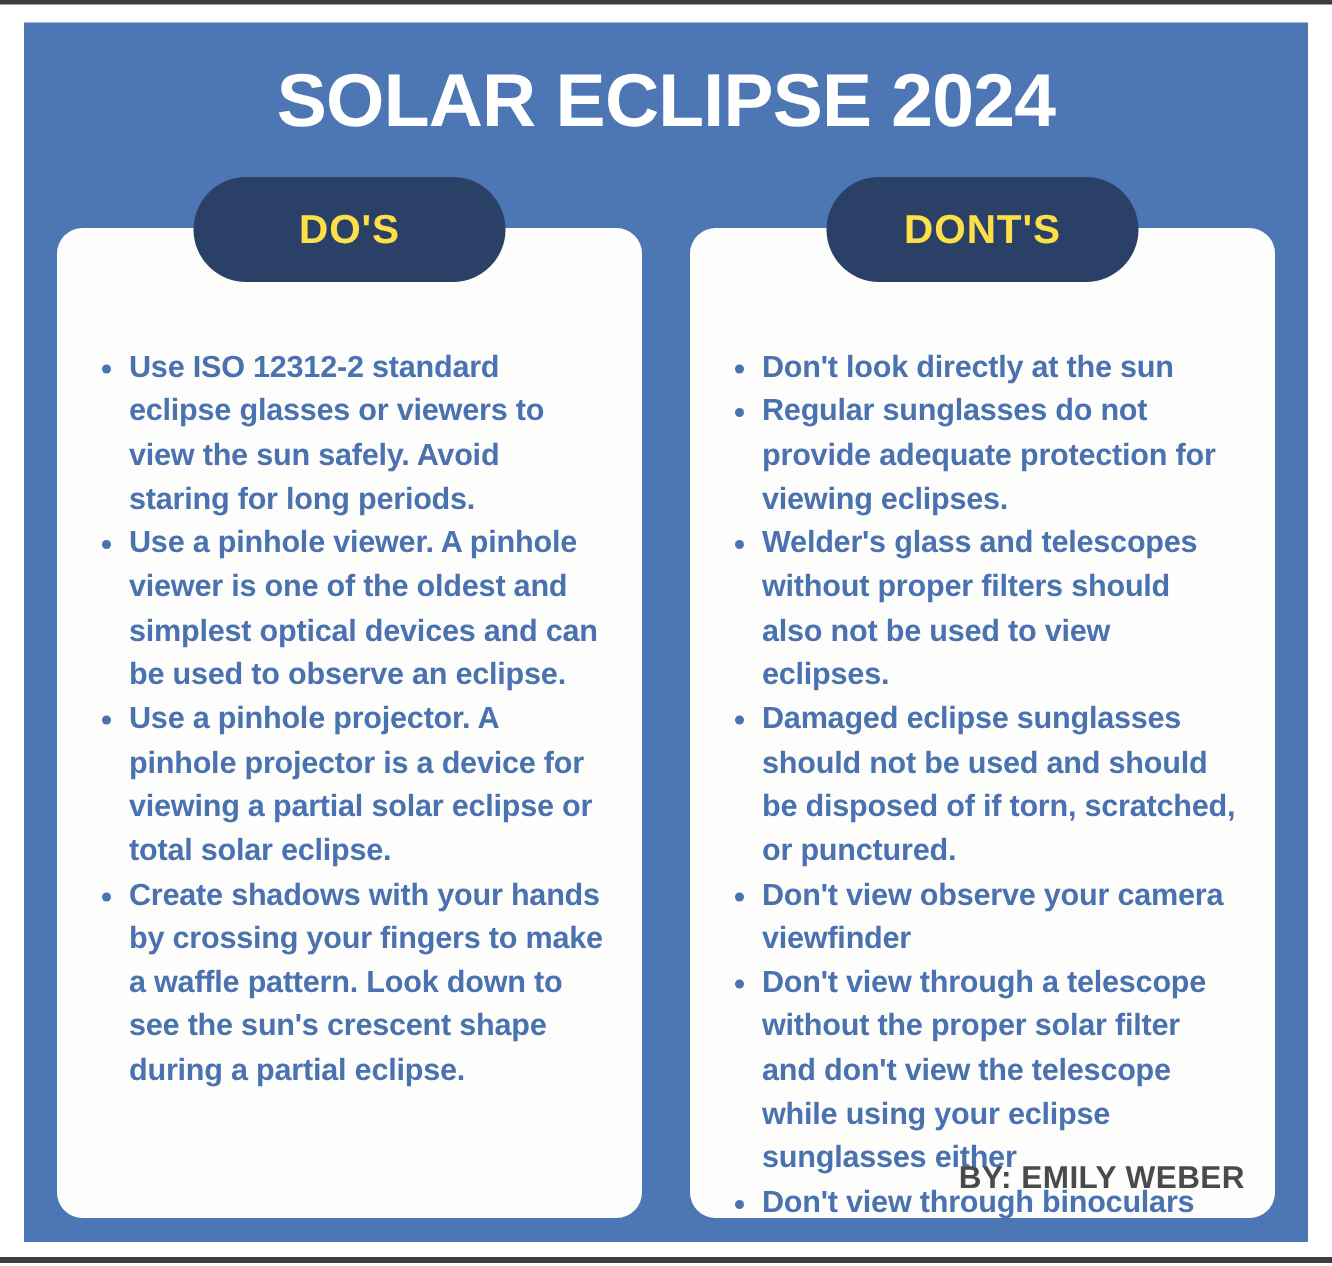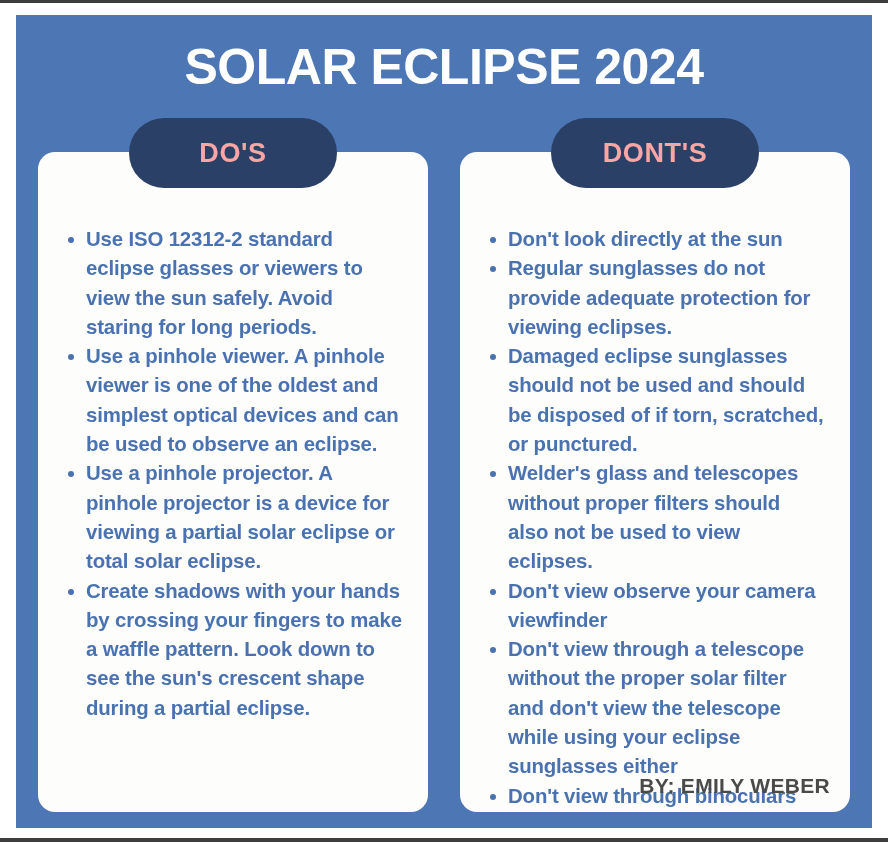--- a/index.html
+++ b/index.html
@@ -94,34 +94,34 @@
     top: -34px;
     left: 50%;
     transform: translateX(-50%);
     min-width: 208px;
     height: 70px;
     background: #2b4066;
     border-radius: 35px;
     display: flex;
     align-items: center;
     justify-content: center;
-    color: #fca5a5;
+    color: #fde047;
     font-size: 27px;
     font-weight: 800;
     letter-spacing: 0.6px;
     box-sizing: border-box;
     padding: 0 34px;
     white-space: nowrap;
     z-index: 3;
   }
 
   .bullets {
     position: absolute;
     left: 27px;
-    top: 73px;
+    top: 79px;
     width: 338px;
     margin: 0;
     padding: 0;
     list-style: none;
   }
 
   .bullet-item {
     position: relative;
     padding-left: 21px;
     margin: 0 0 0 0;
@@ -179,22 +179,22 @@
           </ul>
         </div>
         <div class="pill">DO'S</div>
       </div>
 
       <div class="column">
         <div class="card">
           <ul class="bullets">
             <li class="bullet-item">Don't look directly at the sun</li>
             <li class="bullet-item">Regular sunglasses do not provide adequate protection for viewing eclipses.</li>
+            <li class="bullet-item">Welder's glass and telescopes without proper filters should also not be used to view eclipses.</li>
             <li class="bullet-item">Damaged eclipse sunglasses should not be used and should be disposed of if torn, scratched, or punctured.</li>
-            <li class="bullet-item">Welder's glass and telescopes without proper filters should also not be used to view eclipses.</li>
             <li class="bullet-item">Don't view observe your camera viewfinder</li>
             <li class="bullet-item">Don't view through a telescope without the proper solar filter and don't view the telescope while using your eclipse sunglasses either</li>
             <li class="bullet-item">Don't view through binoculars</li>
           </ul>
           <div class="byline">BY: EMILY WEBER</div>
         </div>
         <div class="pill">DONT'S</div>
       </div>
 
     </div>

